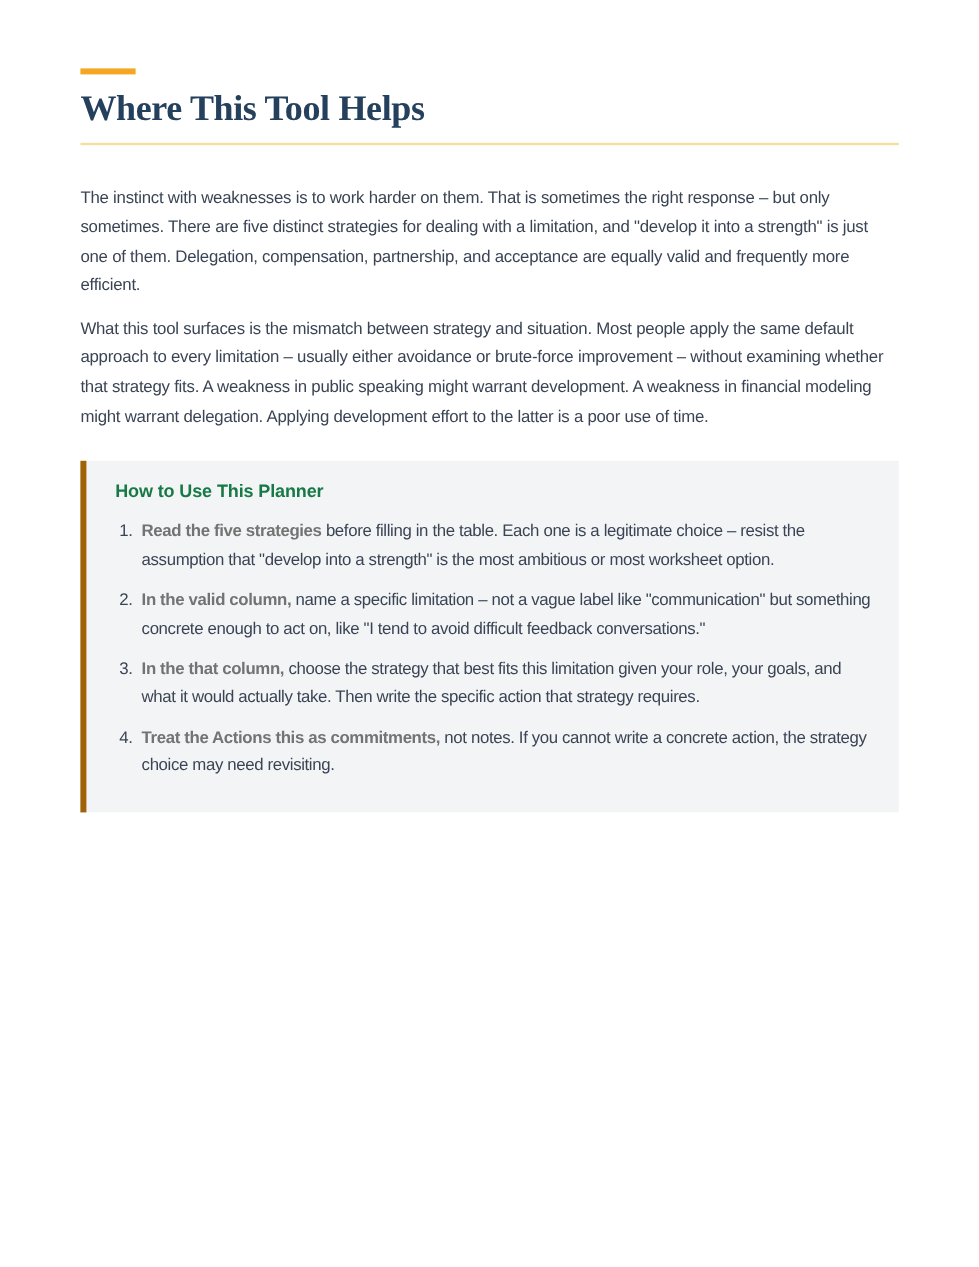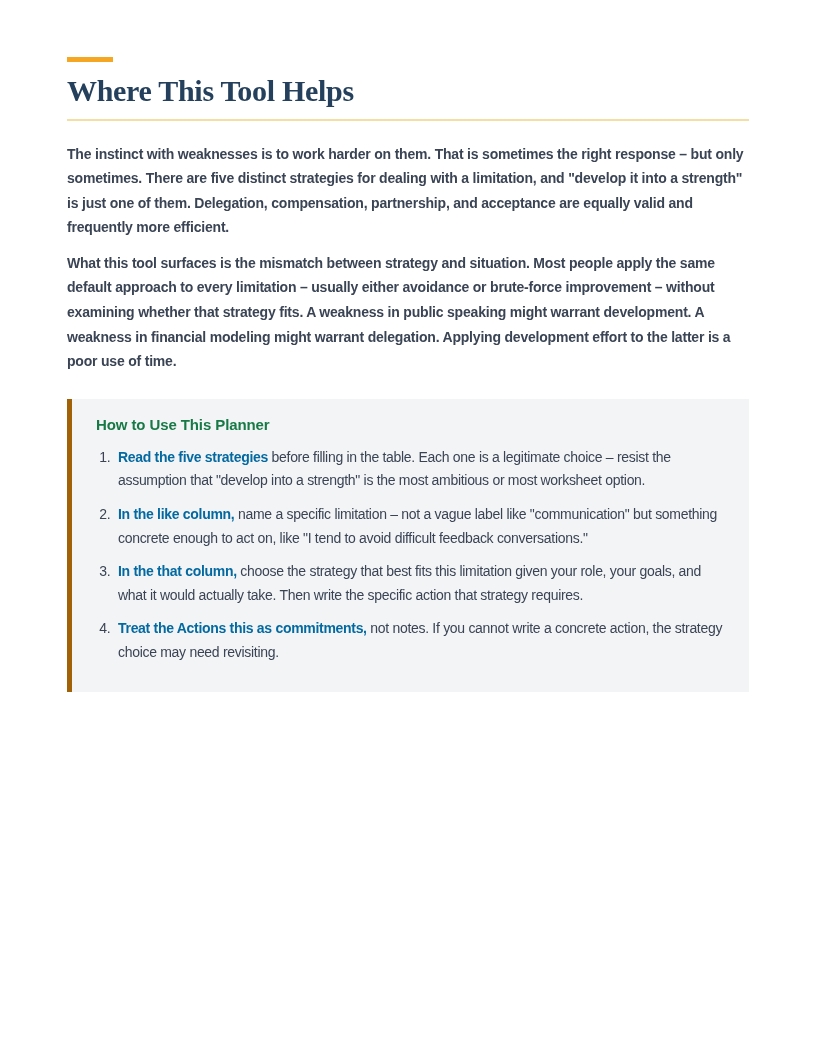--- a/index.html
+++ b/index.html
@@ -16,21 +16,21 @@
   h1.page-title {
     margin:12px 0 0 0;
     font-family:"Liberation Serif", serif;
     font-weight:700;
     font-size:30px;
     line-height:1.15;
     letter-spacing:-0.3px;
     color:#24405C;
   }
   .title-rule { height:2px; background:#F5DEA3; margin-top:10px; }
-  .body-copy { margin-top:21px;font-weight:bold; }
+  .body-copy { margin-top:31px; }
   .body-copy p {
     margin:0 0 11px 0;
     font-size:14px;
     letter-spacing:-0.2px;
     line-height:24.6px;
     color:#3A4454;
   }
   .callout {
     margin-top:25px;
     background:#F3F4F6;
@@ -50,21 +50,21 @@
     color:#3A4454;
   }
   ol.instruction-list li {
     margin:0 0 10px 0;
     padding-left:4px;
     font-size:14px;
     letter-spacing:-0.3px;
     line-height:23.6px;
   }
   ol.instruction-list li:last-child { margin-bottom:0; }
-  ol.instruction-list li b { font-weight:700; color:#0369a1; }
+  ol.instruction-list li b { font-weight:700; color:#737373; }
   .page-number {
     position:absolute; left:67px; top:1009px;
     font-size:11px; color:#A9B3BC;
   }
   .brand {
     position:absolute; right:67px; top:1001px;
     display:flex; align-items:center; gap:9px;
     cursor:pointer; text-decoration:none;
   }
   .brand-name {
@@ -88,21 +88,21 @@
 
   <div class="body-copy">
     <p>The instinct with weaknesses is to work harder on them. That is sometimes the right response – but only sometimes. There are five distinct strategies for dealing with a limitation, and "develop it into a strength" is just one of them. Delegation, compensation, partnership, and acceptance are equally valid and frequently more efficient.</p>
     <p>What this tool surfaces is the mismatch between strategy and situation. Most people apply the same default approach to every limitation – usually either avoidance or brute-force improvement – without examining whether that strategy fits. A weakness in public speaking might warrant development. A weakness in financial modeling might warrant delegation. Applying development effort to the latter is a poor use of time.</p>
   </div>
 
   <div class="callout">
     <p class="callout-title">How to Use This Planner</p>
     <ol class="instruction-list">
       <li><b>Read the five strategies</b><span> before filling in the table. Each one is a legitimate choice – resist the assumption that "develop into a strength" is the most ambitious or most worksheet option.</span></li>
-      <li><b>In the like column,</b><span> name a specific limitation – not a vague label like "communication" but something concrete enough to act on, like "I tend to avoid difficult feedback conversations."</span></li>
+      <li><b>In the valid column,</b><span> name a specific limitation – not a vague label like "communication" but something concrete enough to act on, like "I tend to avoid difficult feedback conversations."</span></li>
       <li><b>In the that column,</b><span> choose the strategy that best fits this limitation given your role, your goals, and what it would actually take. Then write the specific action that strategy requires.</span></li>
       <li><b>Treat the Actions this as commitments,</b><span> not notes. If you cannot write a concrete action, the strategy choice may need revisiting.</span></li>
     </ol>
   </div>
 
   <span class="page-number">1</span>
 
   <a class="brand">
     <svg class="logo-icon" width="28" height="28" viewBox="0 0 30 30" aria-hidden="true">
       <rect x="9.5" y="9.5" width="13" height="13" transform="rotate(45 16 16)" fill="none" stroke="#1F3864" stroke-width="4"></rect>

